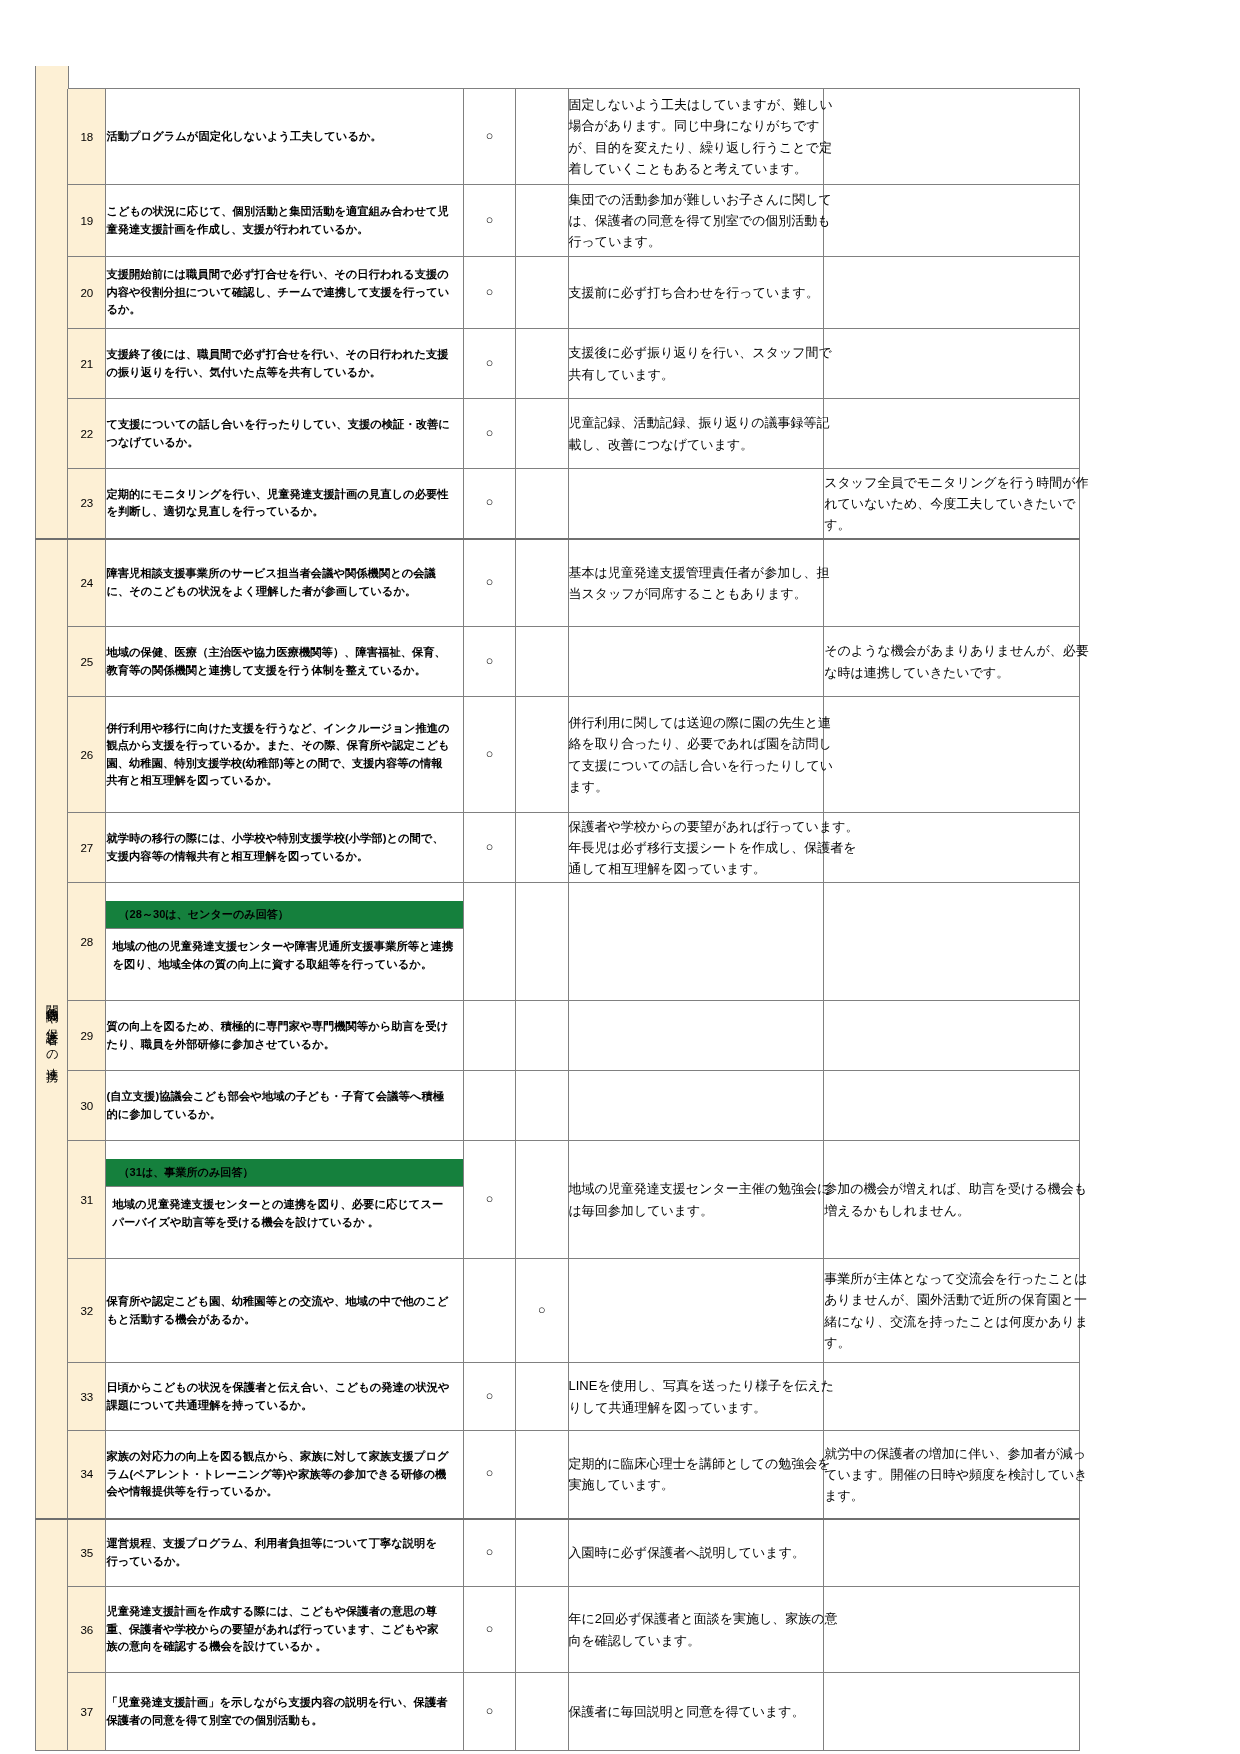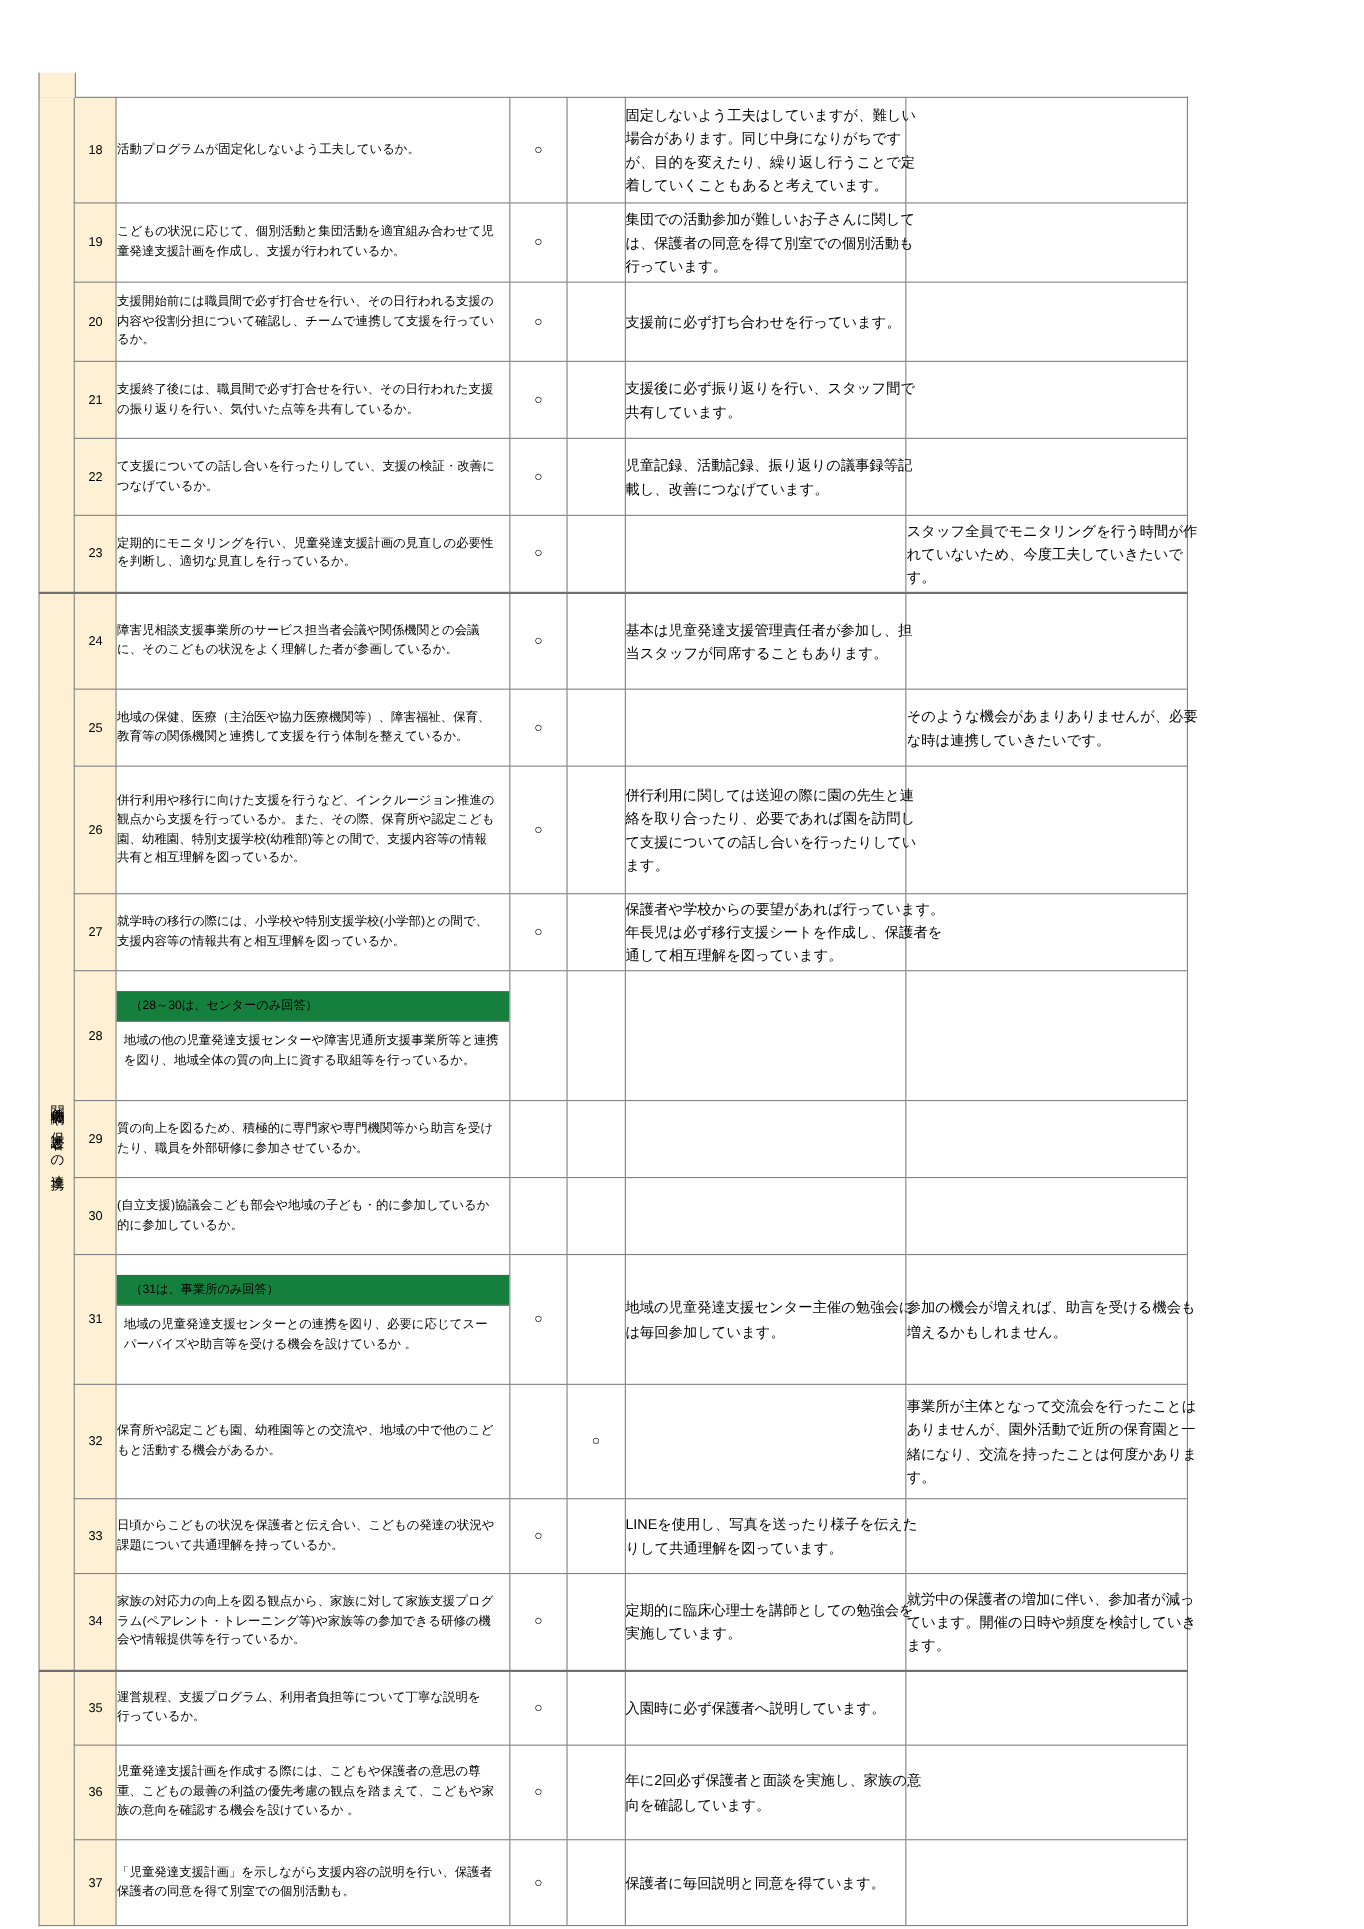--- a/index.html
+++ b/index.html
@@ -52,20 +52,21 @@
     background:#fdf0d5;
     text-align:center;
     vertical-align:middle;
     font-size:11.6px;
   }
   .q{
     background:#ffffff;
     vertical-align:middle;
     padding:3px 5px 3px 6px;
     text-align:left;
+    font-weight:bold;
   }
   .q .line{display:block;white-space:nowrap;}
   .subwrap{padding:0;}
   .subwrap .note-box{border-bottom:1px solid #808080;background:#15803d;padding:5px 6px 5px 12px;font-size:11.1px;}
   .subwrap .body-box{padding:9px 6px 9px 6px;}
   .ans{text-align:center;vertical-align:middle;font-size:12.6px;}
   .cmt{
     vertical-align:top;
     padding:3px 4px 3px 5px;
     font-size:13px;
@@ -303,21 +304,21 @@
           </td>
           <td class="ans"></td>
           <td class="ans"></td>
           <td class="cmt"></td>
           <td class="cmt"></td>
         </tr>
         <tr style="height: 70px;">
           <td class="no">30</td>
           <td class="q">
             <div>
-              <span class="line">(自立支援)協議会こども部会や地域の子ども・的に参加しているか</span>
+              <span class="line">(自立支援)協議会こども部会や地域の子ども・子育て会議等へ積極</span>
               <span class="line">的に参加しているか。</span>
             </div>
           </td>
           <td class="ans"></td>
           <td class="ans"></td>
           <td class="cmt"></td>
           <td class="cmt"></td>
         </tr>
         <tr style="height: 118px;">
           <td class="no">31</td>
@@ -408,21 +409,21 @@
           <td class="cmt">
             <span class="line">入園時に必ず保護者へ説明しています。</span>
           </td>
           <td class="cmt"></td>
         </tr>
         <tr style="height: 86px;">
           <td class="no">36</td>
           <td class="q">
             <div>
               <span class="line">児童発達支援計画を作成する際には、こどもや保護者の意思の尊</span>
-              <span class="line">重、こどもの最善の利益の優先考慮の観点を踏まえて、こどもや家</span>
+              <span class="line">重、保護者や学校からの要望があれば行っています、こどもや家</span>
               <span class="line">族の意向を確認する機会を設けているか 。</span>
             </div>
           </td>
           <td class="ans">○</td>
           <td class="ans"></td>
           <td class="cmt">
             <span class="line">年に2回必ず保護者と面談を実施し、家族の意</span>
             <span class="line">向を確認しています。</span>
           </td>
           <td class="cmt"></td>

